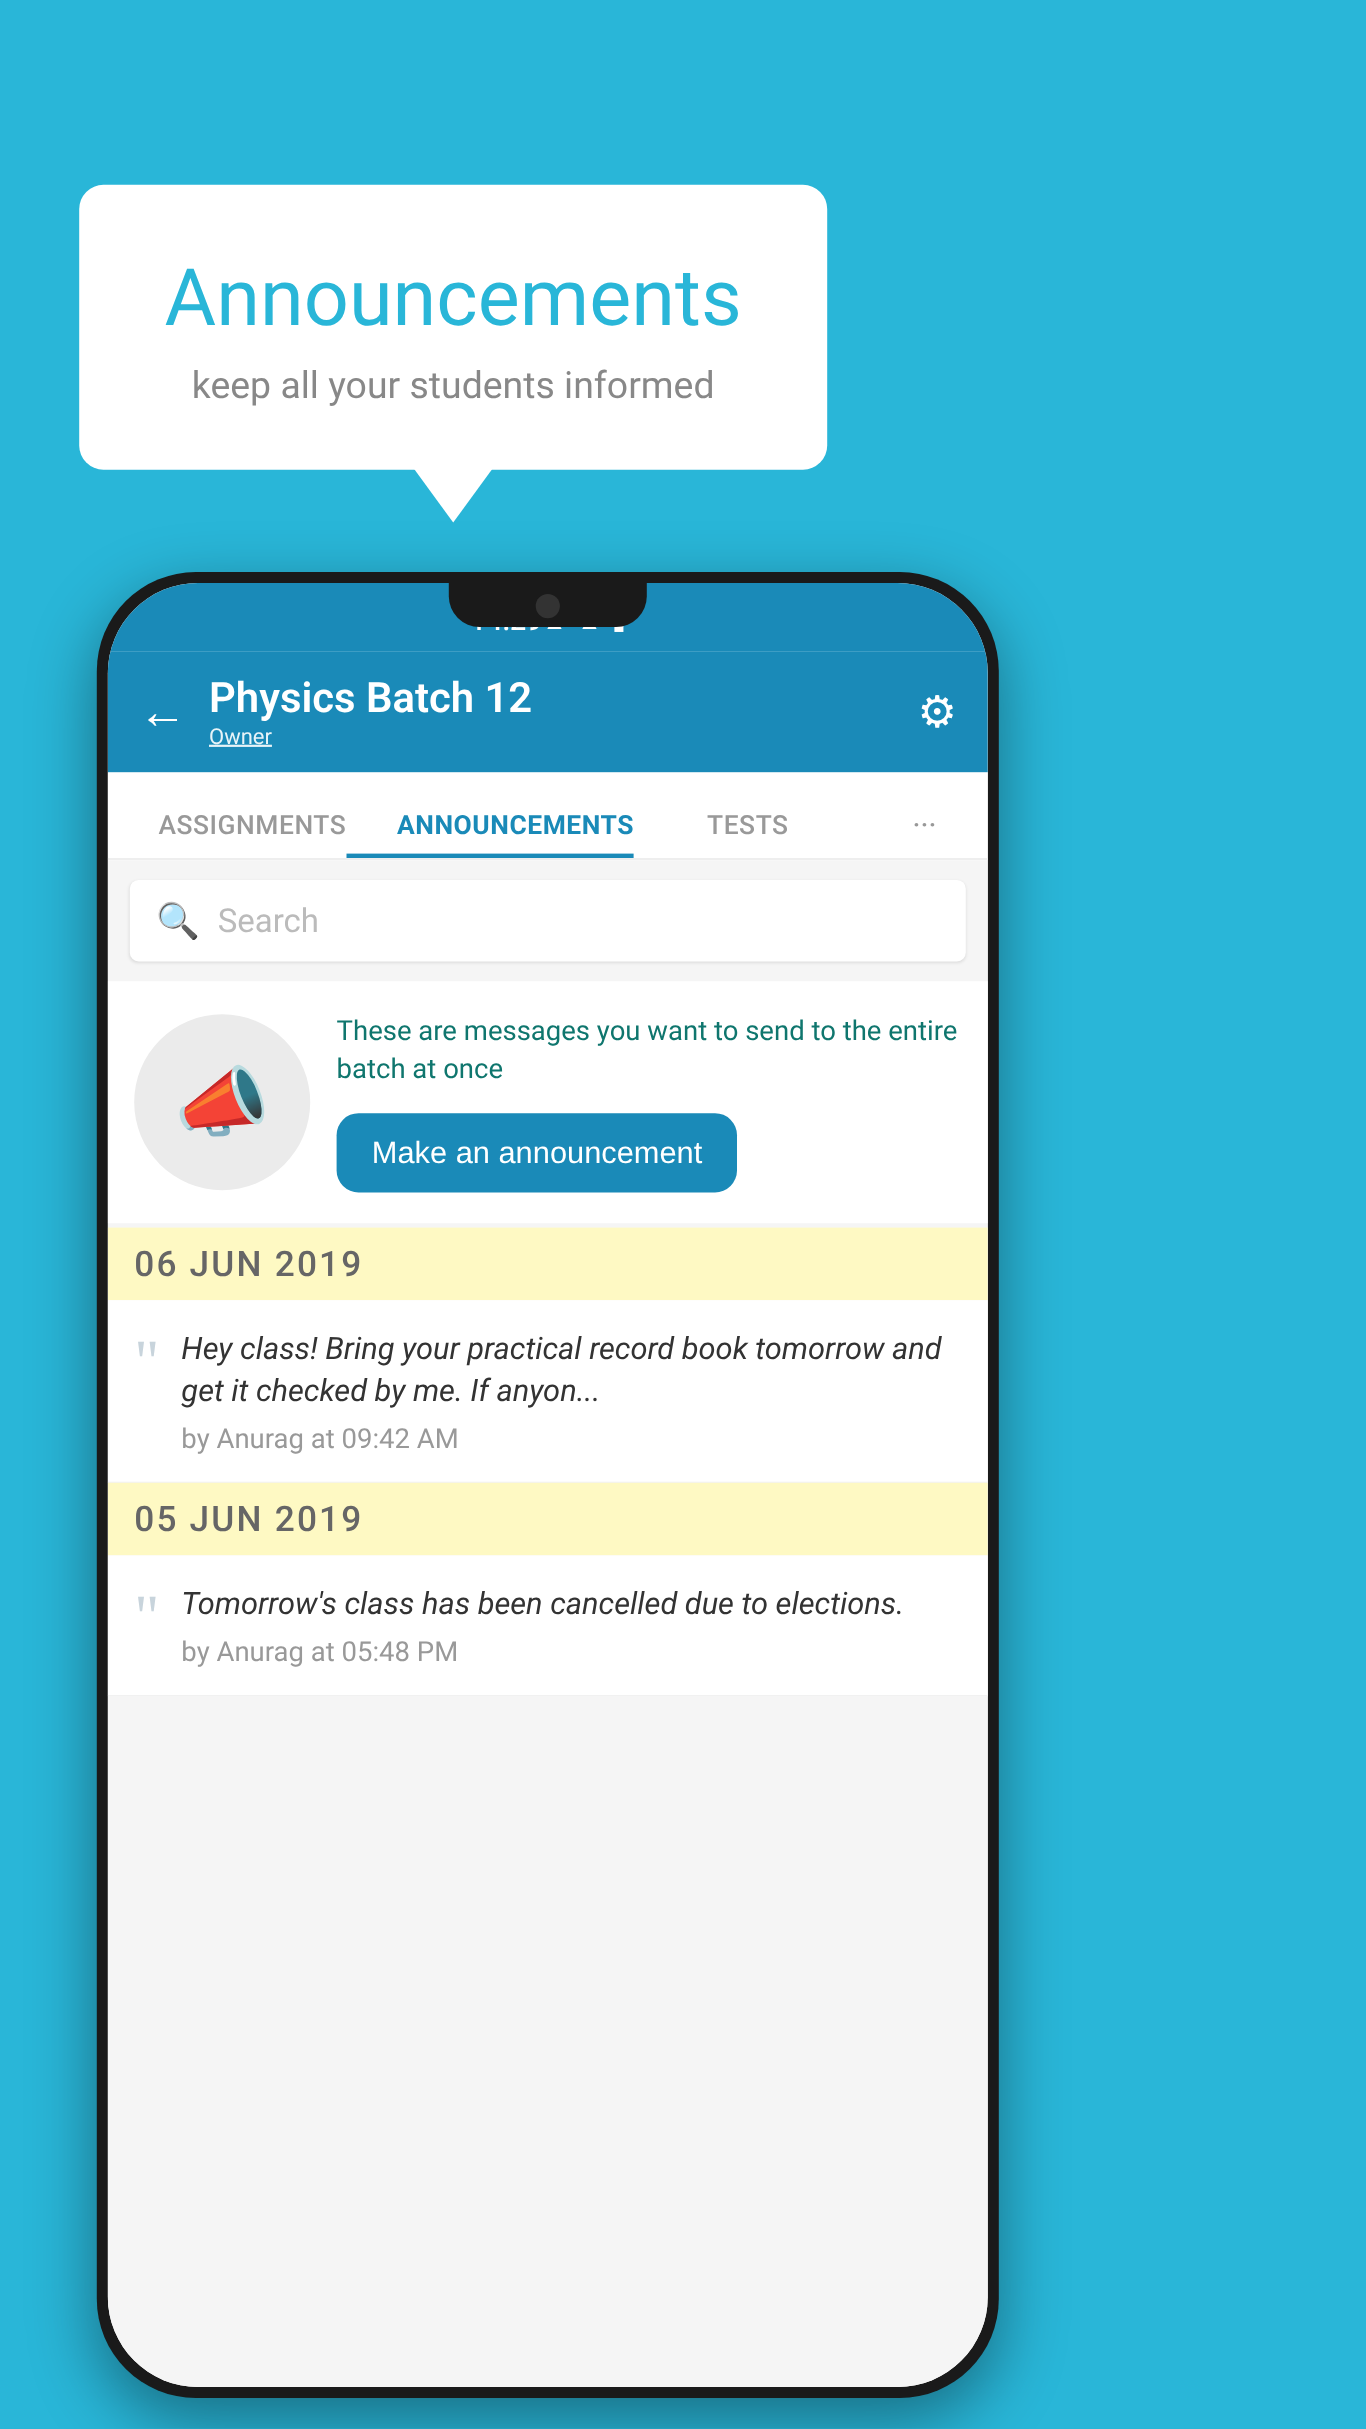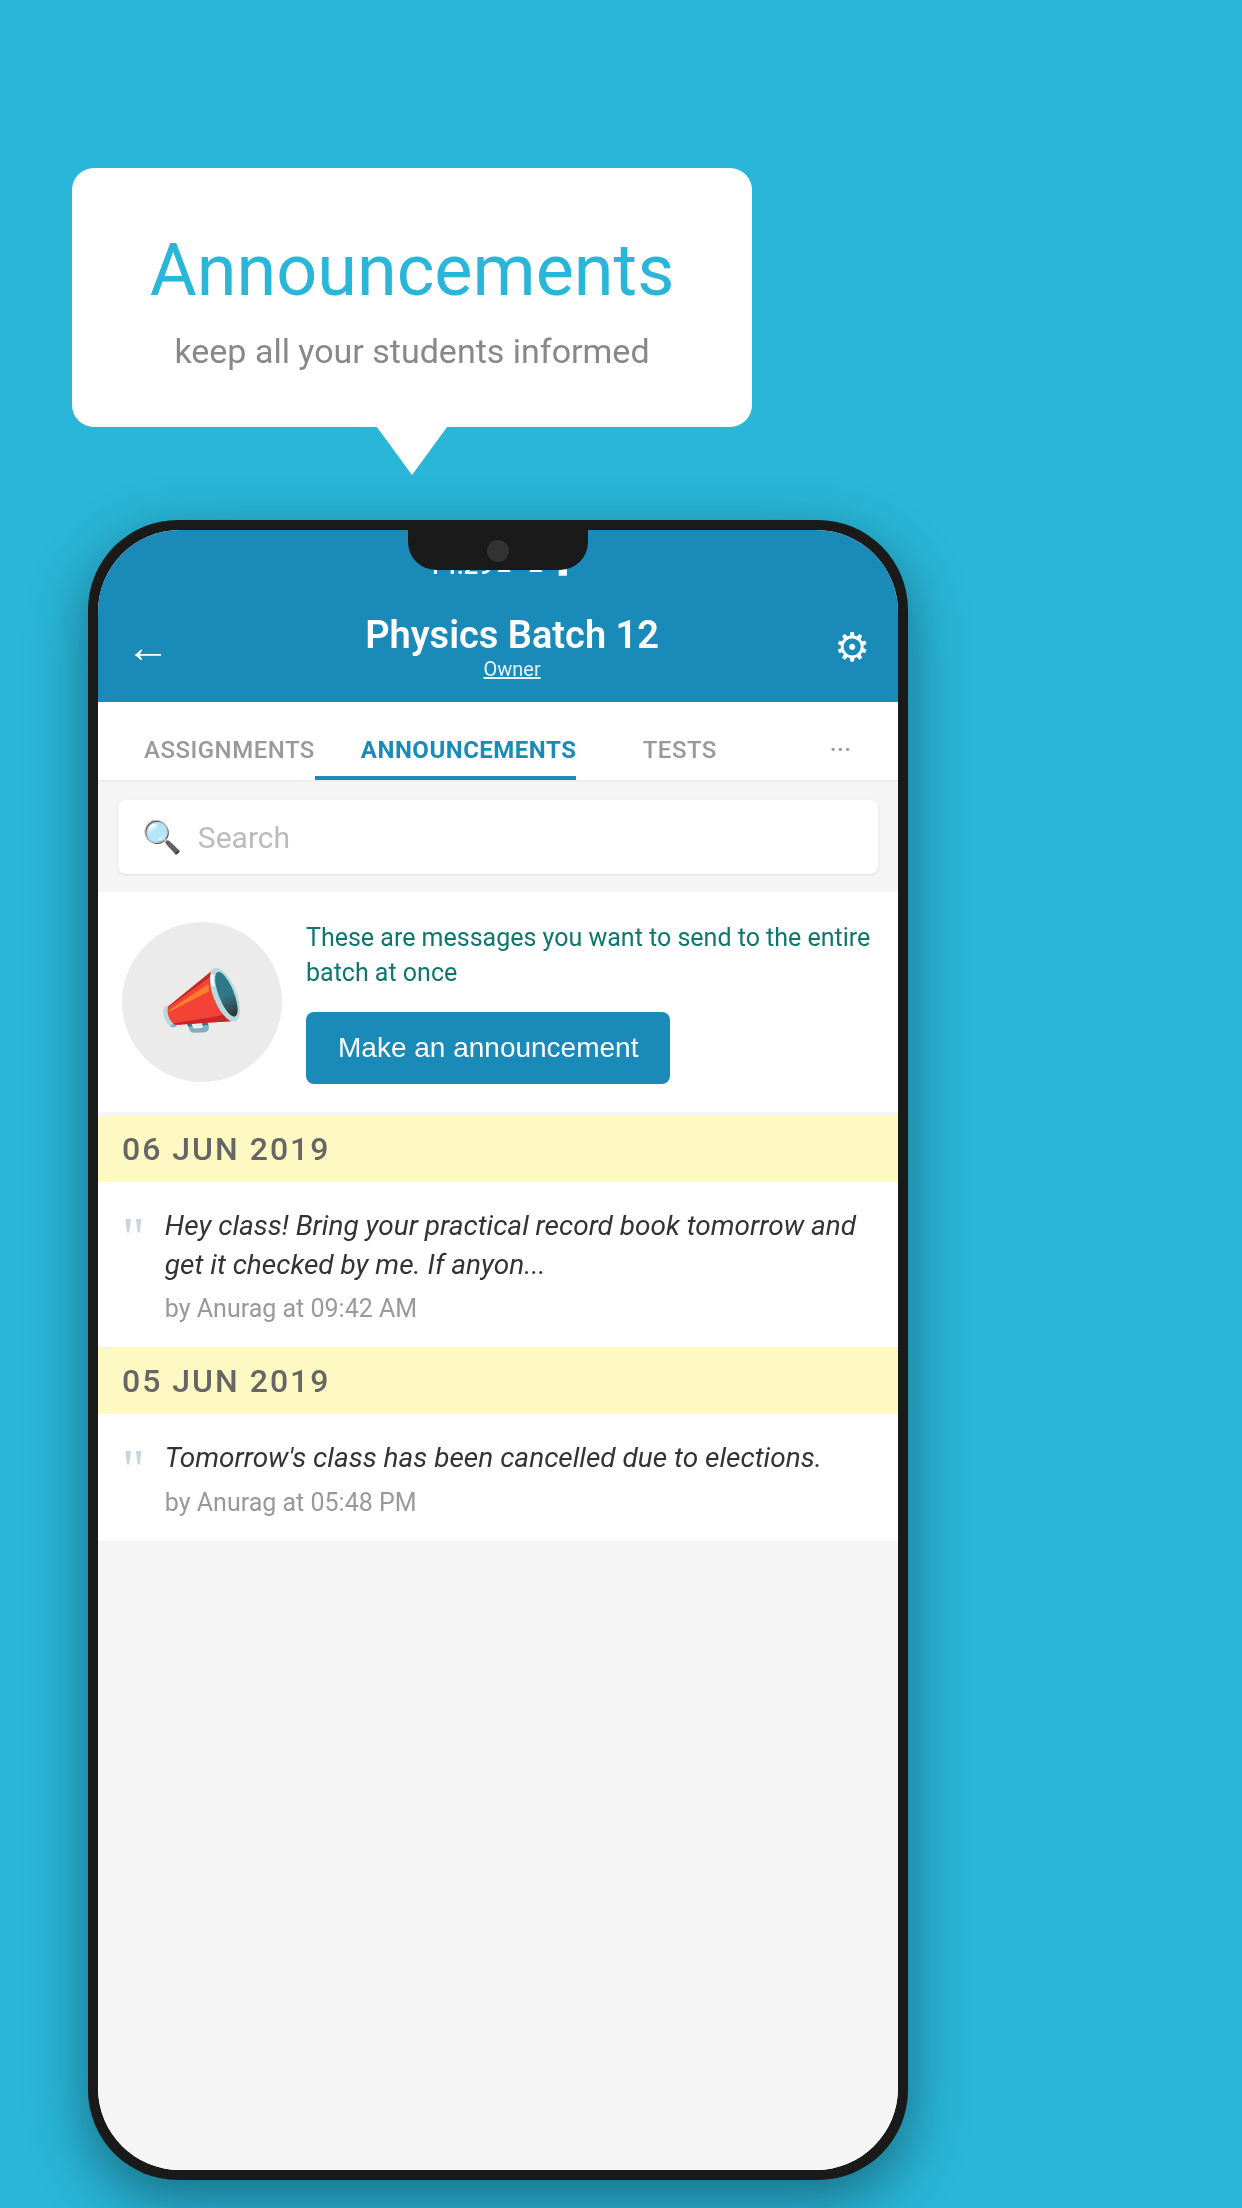--- a/index.html
+++ b/index.html
@@ -124,21 +124,21 @@
       position: relative;
     }
     .back-arrow {
       color: white;
       font-size: 44px;
       cursor: pointer;
       margin-right: 20px;
     }
     .app-bar-center {
       flex: 1;
-      text-align: center;
+      text-align: left;
     }
     .app-bar-title {
       color: white;
       font-size: 38px;
       font-weight: 600;
     }
     .app-bar-subtitle {
       color: rgba(255,255,255,0.9);
       font-size: 20px;
       text-decoration: underline;
@@ -232,21 +232,21 @@
     .promo-description {
       font-size: 25px;
       color: #0f766e;
       margin-bottom: 22px;
       line-height: 1.4;
     }
     .make-announcement-btn {
       background: #1a8ab8;
       color: white;
       border: none;
-      border-radius: 8px;
+      border-radius: 20px;
       padding: 20px 32px;
       font-size: 28px;
       cursor: pointer;
       font-weight: 500;
       text-align: right;
     }
 
     
     .date-separator {
       background: #fef9c3;

